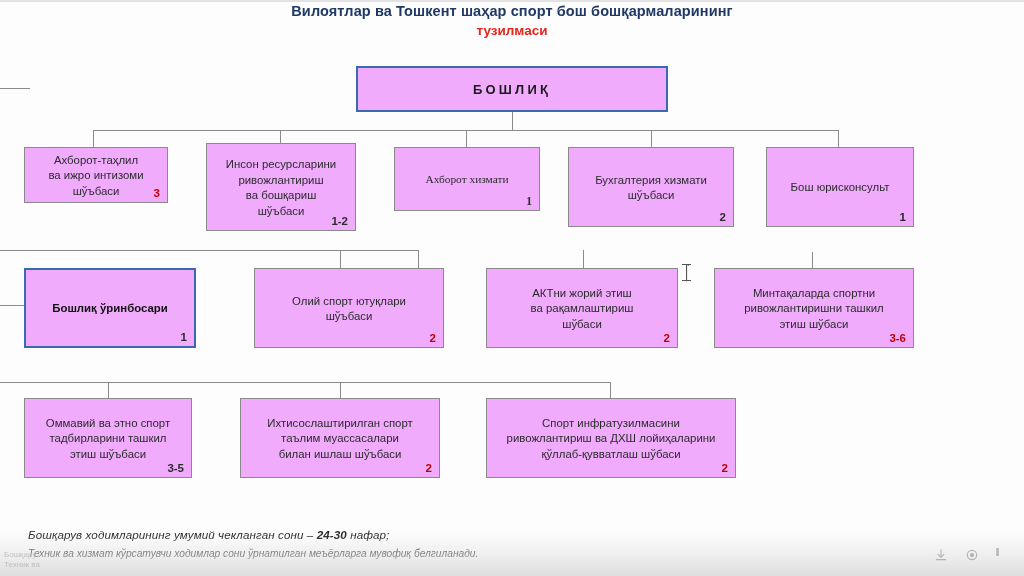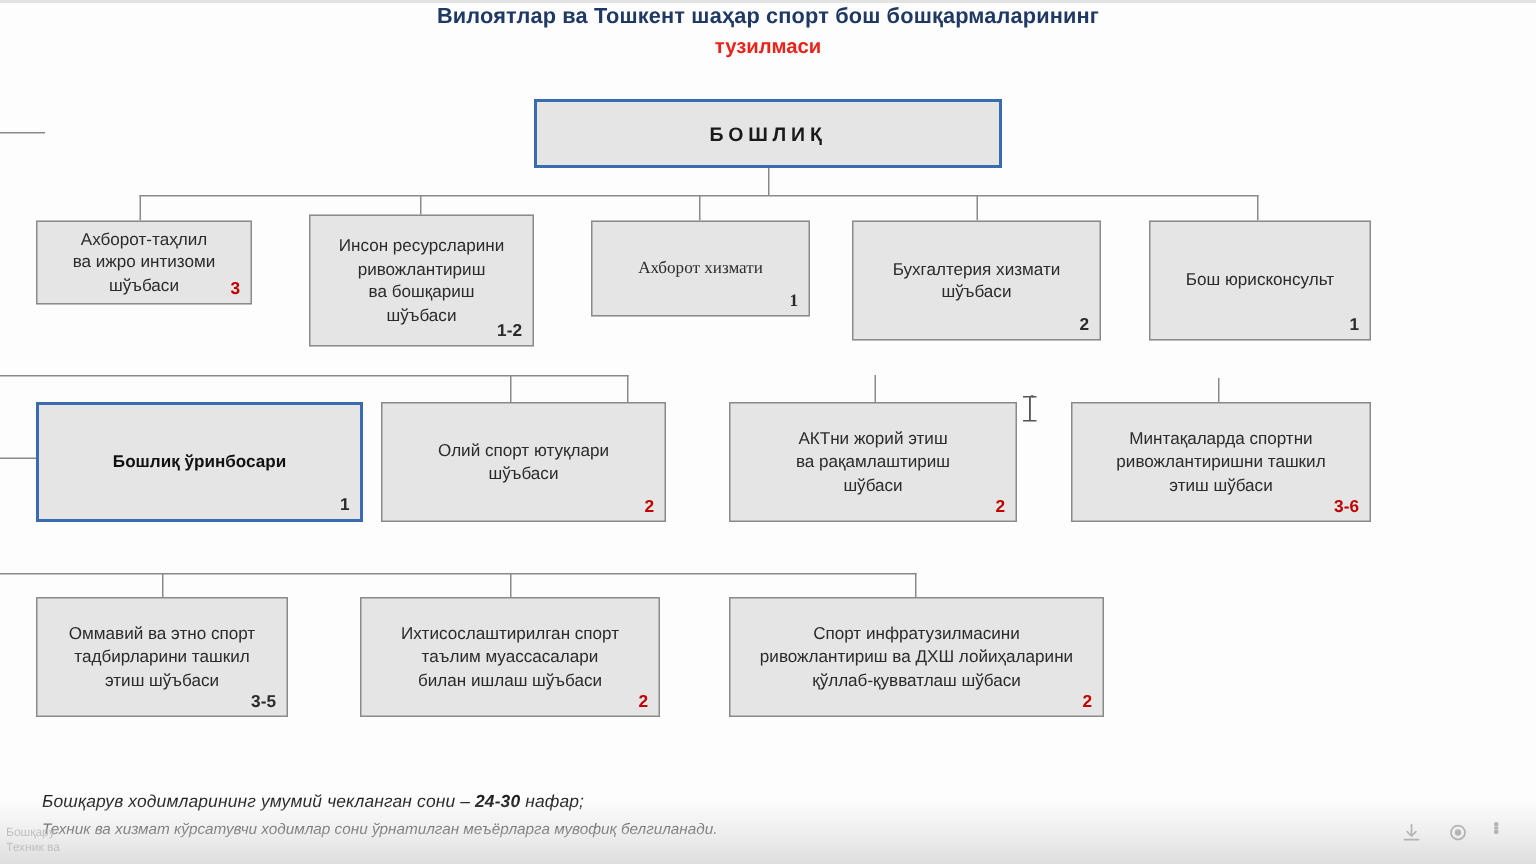--- a/index.html
+++ b/index.html
@@ -17,21 +17,21 @@
     font-size:14.5px;font-weight:bold;color:#1f3864;letter-spacing:.1px;
     line-height:19px;
   }
   .title-sub{
     font-size:13.5px;font-weight:bold;color:#e8231a;line-height:18px;margin-top:1px;
   }
 
   
   .node{
     position:absolute;box-sizing:border-box;
-    background:#e5e5e5;border:1px solid #8a8a8a;
+    background:#f0abfc;border:1px solid #8a8a8a;
     display:flex;flex-direction:column;align-items:flex-start;justify-content:center;
     padding:4px 6px 2px 6px;
   }
   .node .label{
     font-size:11.4px;color:#2b2b2b;line-height:15.5px;text-align:center;
     white-space:pre-line;width:100%;
   }
   .node .count{
     position:absolute;right:7px;bottom:3px;
     font-size:11.5px;font-weight:bold;line-height:12px;
@@ -154,21 +154,21 @@
     <div class="label">Бухгалтерия хизмати
 шўъбаси</div>
     <div class="count dark">2</div>
   </div>
 
   <div class="node" style="left:766px;top:147px;width:148px;height:80px;">
     <div class="label">Бош юрисконсульт</div>
     <div class="count dark">1</div>
   </div>
 
-  <div class="node blue" style="left:24px;top:268px;width:218px;height:80px;">
+  <div class="node blue" style="left:24px;top:268px;width:172px;height:80px;">
     <div class="label">Бошлиқ ўринбосари</div>
     <div class="count dark">1</div>
   </div>
 
   <div class="node" style="left:254px;top:268px;width:190px;height:80px;">
     <div class="label">Олий спорт ютуқлари
 шўъбаси</div>
     <div class="count red">2</div>
   </div>
 

